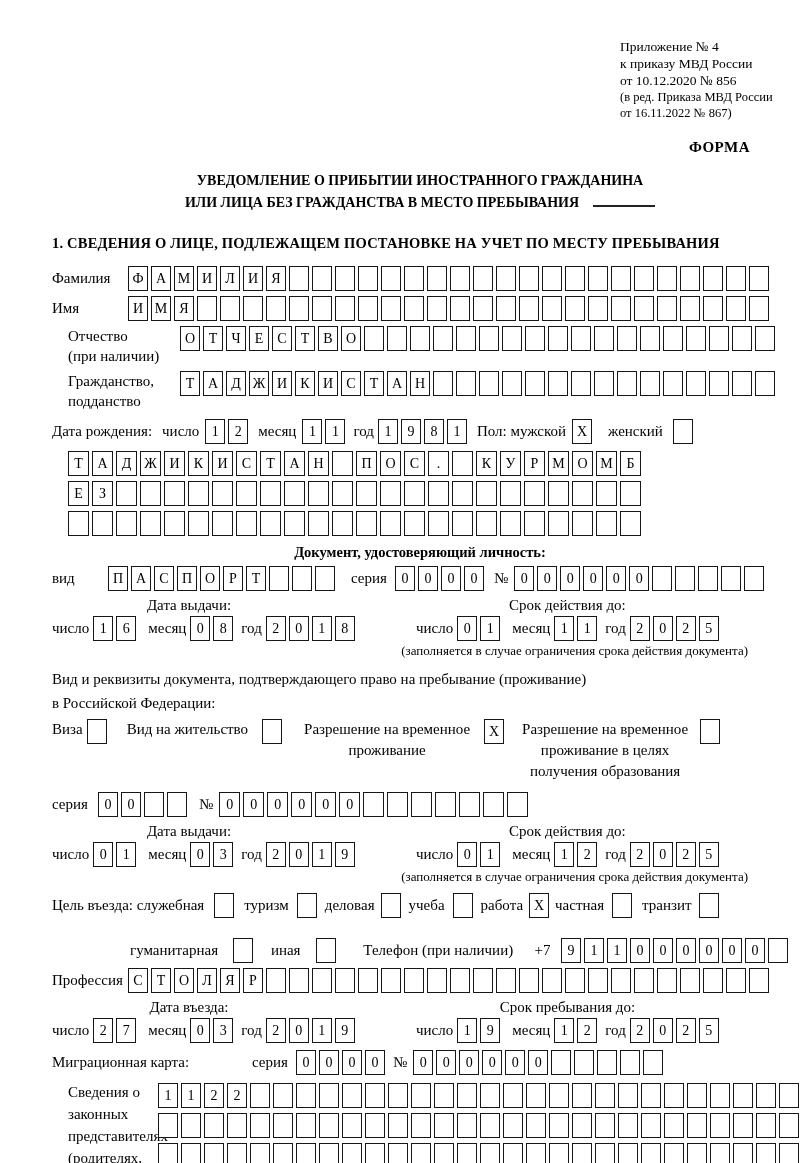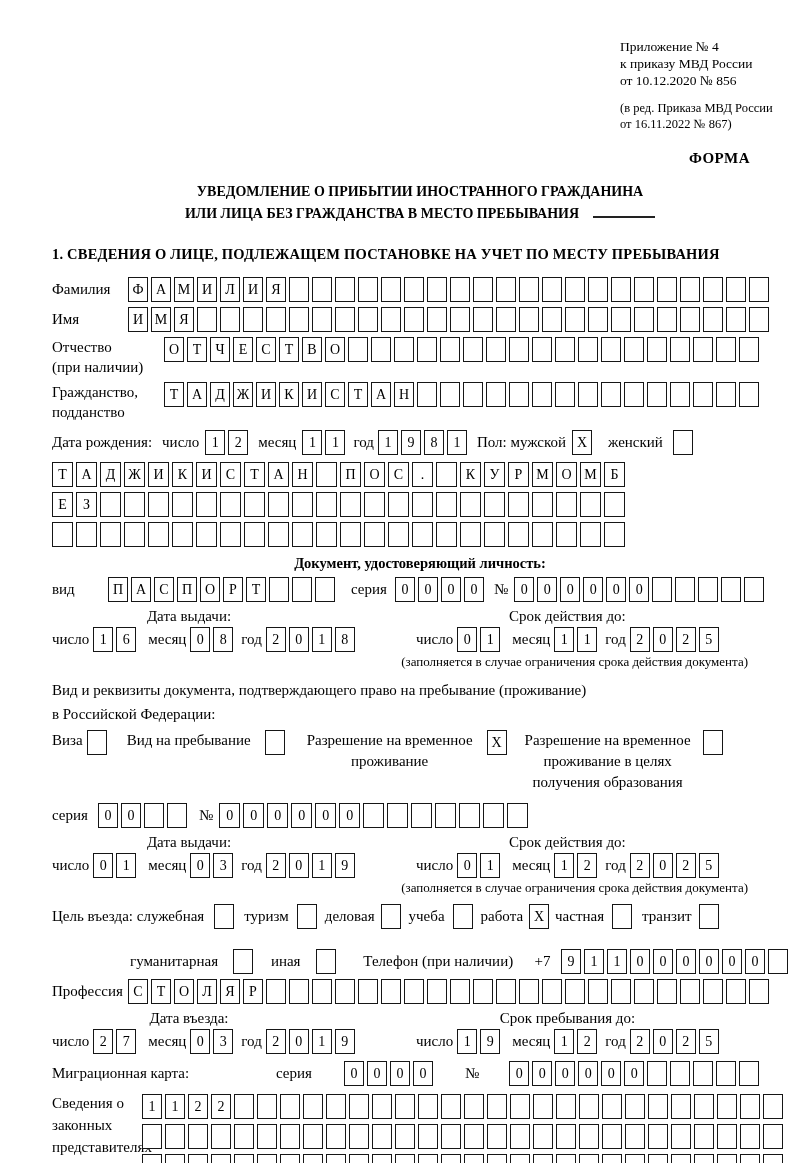--- a/index.html
+++ b/index.html
@@ -3,27 +3,27 @@
 <meta charset="utf-8">
 <style>
   html,body{margin:0;padding:0;background:#fff;}
   .page{
     width:800px;height:1163px;box-sizing:border-box;
     padding:38px 12px 0 52px;
     font-family:"Liberation Serif","DejaVu Serif",serif;
     color:#000;background:#fff;overflow:hidden;position:relative;
   }
   .hdr{margin-left:568px;font-size:13.5px;line-height:17px;}
-  .hdr .sub{font-size:12.5px;line-height:16px;margin-top:11px;}
+  .hdr .sub{font-size:12.5px;line-height:16px;margin-top:0;}
   .forma{font-weight:bold;font-size:15px;text-align:right;margin:18px 38px 0 0;letter-spacing:.5px;}
   .title{font-weight:bold;font-size:14px;text-align:center;line-height:21px;margin-top:14px;}
   .title .uline{display:inline-block;width:62px;border-bottom:2px solid #222;height:14px;margin-left:14px;}
   .sect{font-weight:bold;font-size:14.5px;margin-top:22px;letter-spacing:.2px;}
   .frow{display:flex;align-items:center;margin-top:5px;}
-  .frow.top{align-items:flex-start;}
+  .frow.top{align-items:flex-start;margin-left:16px;}
   .lbl{font-size:15px;flex:none;}
   .lbl2{font-size:15px;line-height:20px;flex:none;}
   .cells{display:inline-flex;gap:3px;flex:none;}
   .cell{
     width:20px;height:25px;border:1.6px solid #161616;box-sizing:border-box;
     display:inline-flex;align-items:center;justify-content:center;
     font-size:14px;flex:none;background:#fff;
   }
   .c21 .cell{width:21px;}
   .stack{display:flex;flex-direction:column;gap:5px;}
@@ -403,21 +403,21 @@
   <div class="para">
     <div>Вид и реквизиты документа, подтверждающего право на пребывание (проживание)</div>
     <div>в Российской Федерации:</div>
   </div>
 
   <div class="ckrow">
     <span class="cklbl">Виза</span>
     <span class="cells" style="margin-left:4px;">
         <span class="cell"></span>
       </span>
-    <span class="cklbl" style="margin-left:20px;">Вид на пребывание</span>
+    <span class="cklbl" style="margin-left:20px;">Вид на жительство</span>
     <span class="cells" style="margin-left:14px;">
         <span class="cell"></span>
       </span>
     <span class="cklbl ctr" style="margin-left:22px;">
       <span style="display:block">Разрешение на временное</span>
       <span style="display:block">проживание</span>
     </span>
     <span class="cells" style="margin-left:14px;">
         <span class="cell">X</span>
       </span>
@@ -635,21 +635,21 @@
         <span class="cells">
             <span class="cell">2</span>
             <span class="cell">0</span>
             <span class="cell">2</span>
             <span class="cell">5</span>
           </span>
       </div>
     </div>
   </div>
 
-  <div class="frow" style="margin-top:7px;gap:24px;">
+  <div class="frow" style="margin-top:7px;">
     <span class="lbl" style="width:200px;">Миграционная карта:</span>
     <span class="lbl" style="margin-right:8px;">серия</span>
     <span class="cells">
         <span class="cell">0</span>
         <span class="cell">0</span>
         <span class="cell">0</span>
         <span class="cell">0</span>
       </span>
     <span class="lbl" style="margin:0 6px 0 8px;">№</span>
     <span class="cells">

